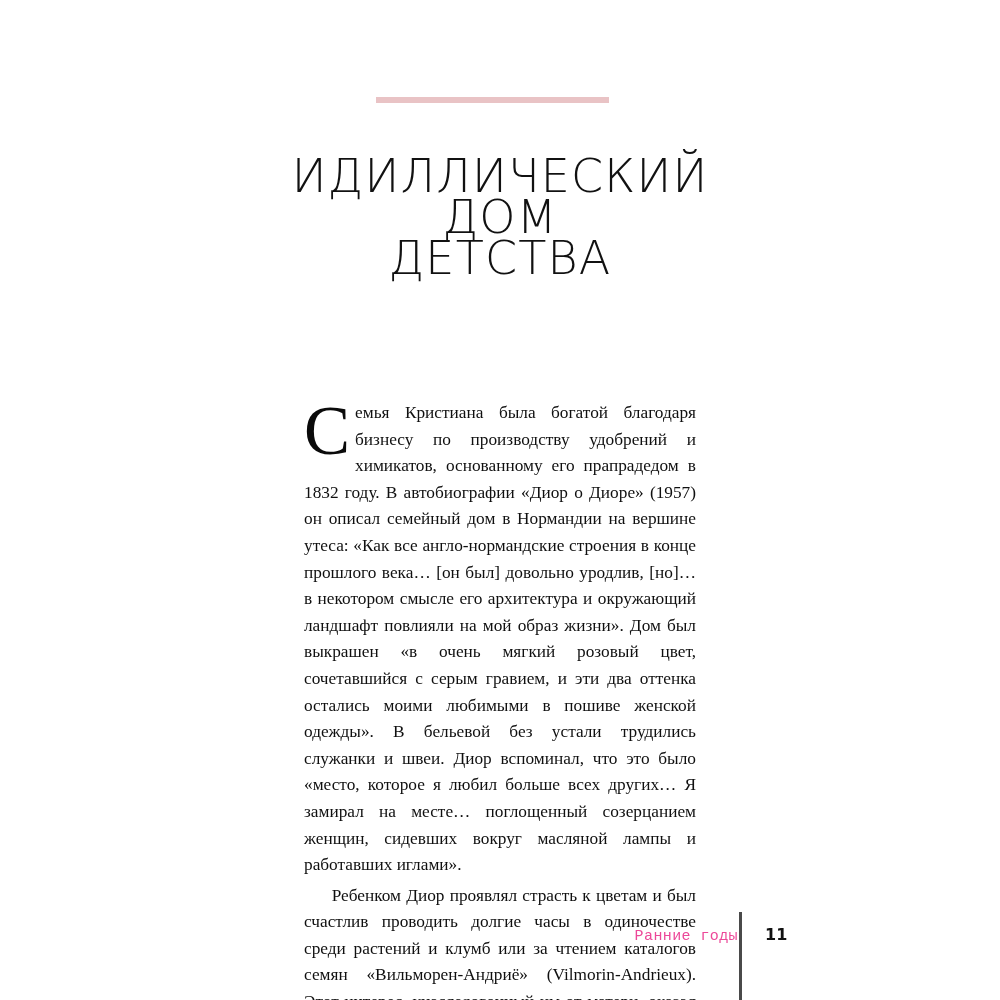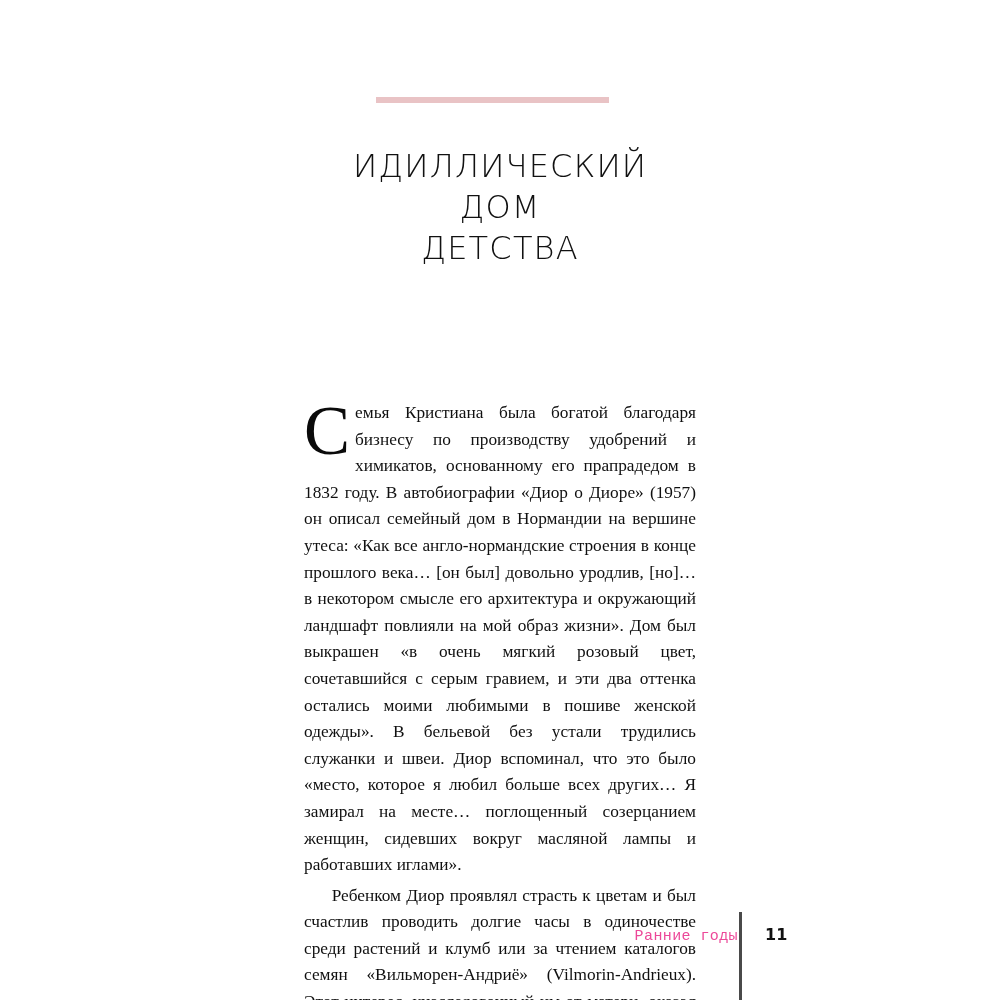--- a/index.html
+++ b/index.html
@@ -33,21 +33,21 @@
   }
 
   .chapter-title {
     position: absolute;
     left: 230px;
     top: 125px;
     width: 540px;
     text-align: center;
     font-family: "DejaVu Sans", "Liberation Sans", sans-serif;
     font-weight: 300;
-    font-size: 32px;
+    font-size: 46px;
     line-height: 41px;
     letter-spacing: 1.2px;
     color: #111111;
     white-space: pre-line;
   }
 
   
   .chapter-standfirst {
     position: absolute;
     left: 250px;

